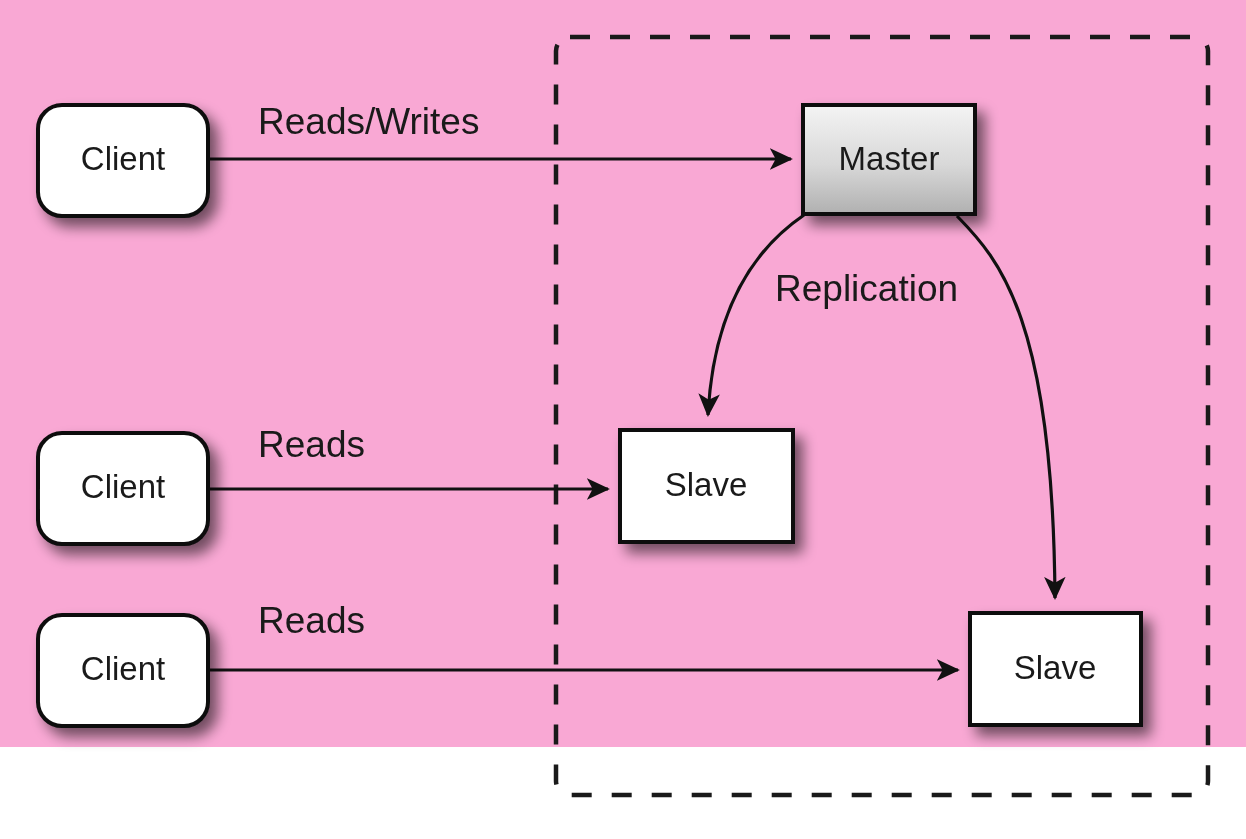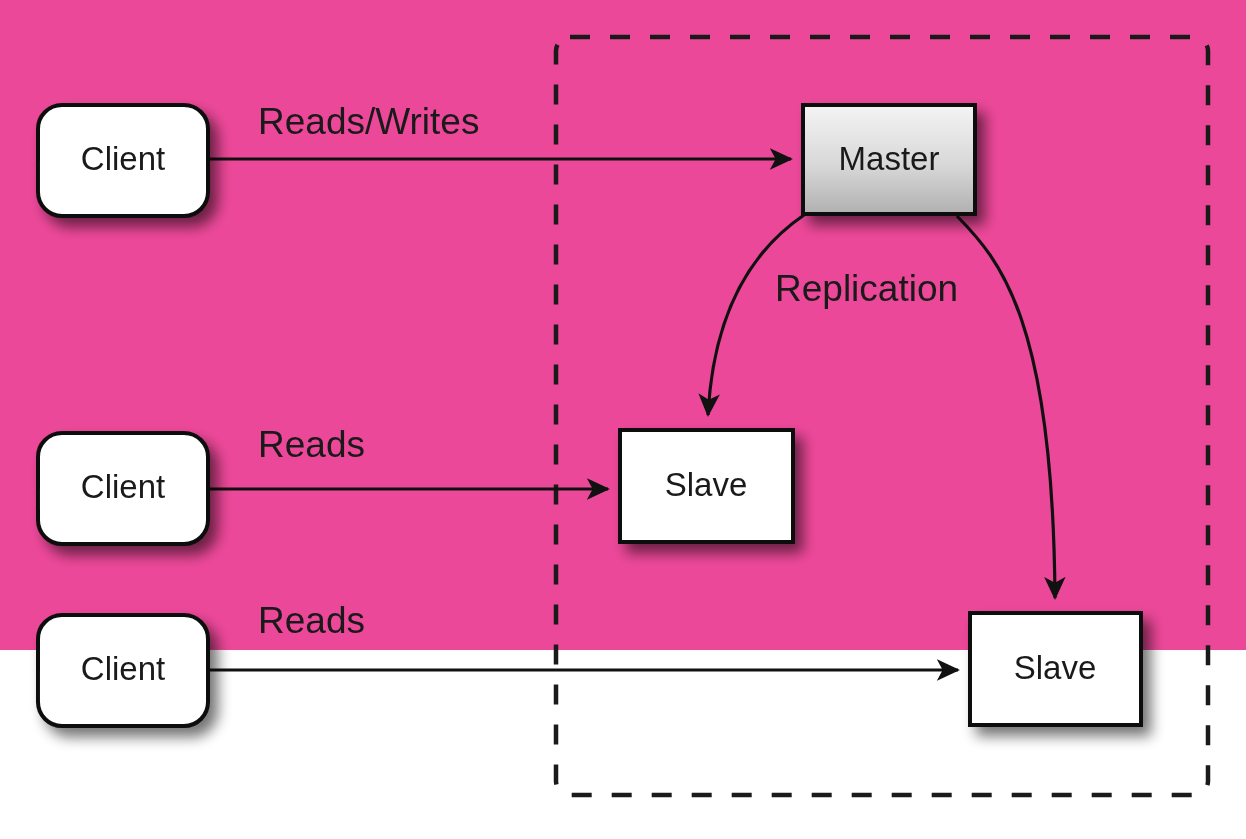--- a/index.html
+++ b/index.html
@@ -9,22 +9,22 @@
   }
   body {
     width: 1246px;
     height: 839px;
     overflow: hidden;
     font-family: "Liberation Sans", sans-serif;
   }
   #diagram-root {
     position: relative;
     width: 1246px;
-    height: 650px;
-    background: #ec4899;
+    height: 747px;
+    background: #f9a8d4;
   }
   svg.diagram-canvas {
     position: absolute;
     left: 0;
     top: 0;
     width: 1246px;
     height: 839px;
     display: block;
   }
   .node-label {

